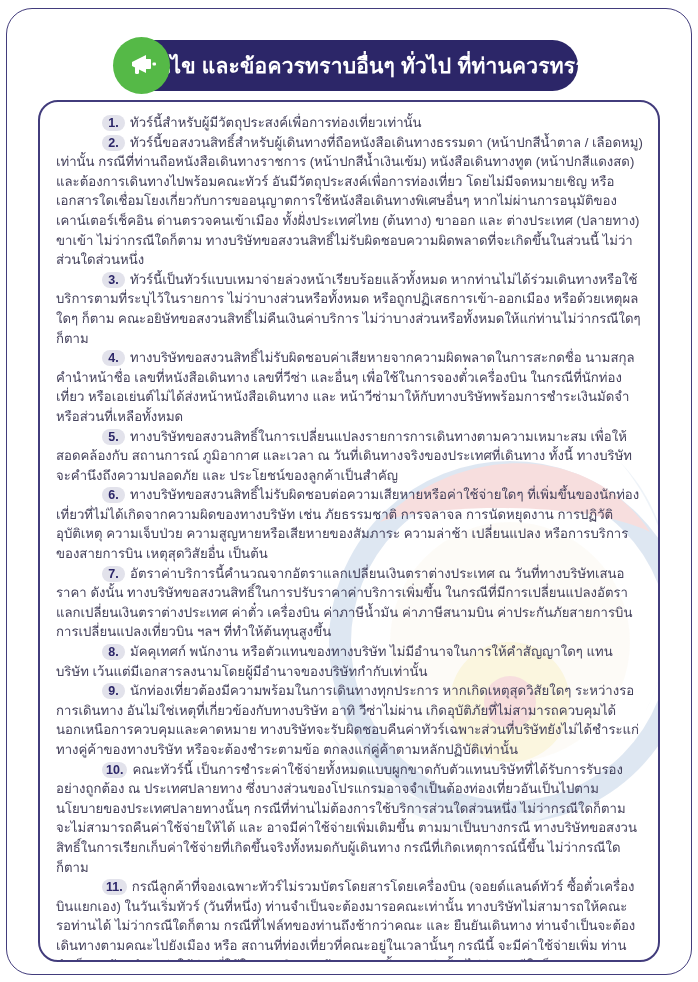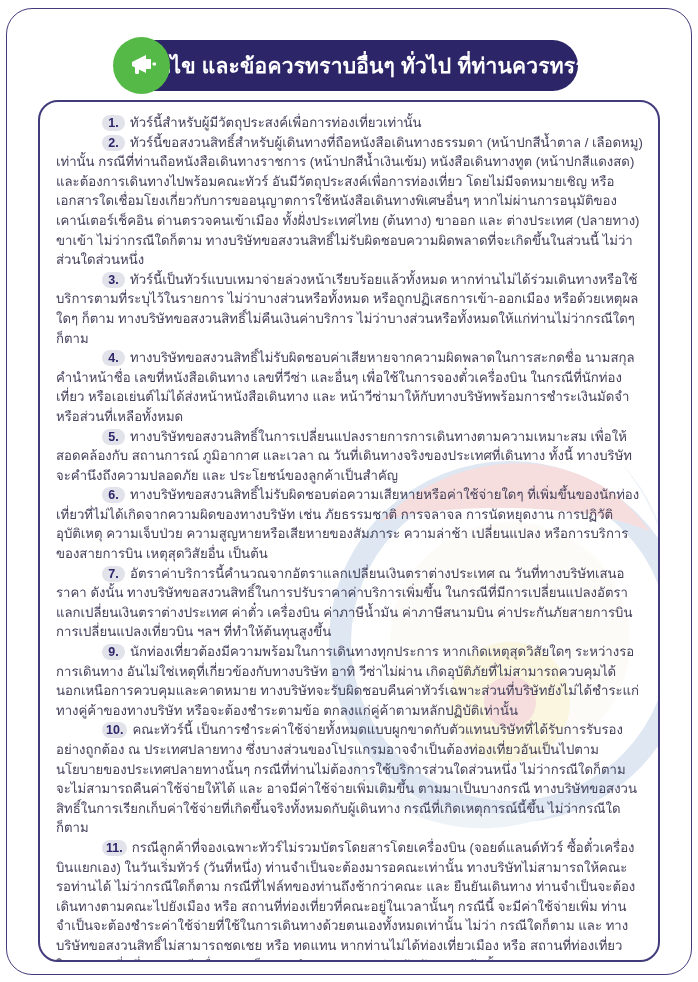--- a/index.html
+++ b/index.html
@@ -77,24 +77,25 @@
     <circle cx="250" cy="240" r="120" fill="#f4ead2"></circle>
     <path d="M120 120 C 200 40, 330 40, 390 130 C 330 100, 180 100, 120 120 Z" fill="#cf3b3b"></path>
     <circle cx="250" cy="300" r="60" fill="#e9c93c"></circle>
     <circle cx="250" cy="300" r="26" fill="#cf3b3b"></circle>
     <path d="M360 60 C 420 120, 430 230, 380 320 C 430 230, 420 130, 360 60 Z" fill="#9db8d8"></path>
     <path d="M70 330 C 120 400, 220 430, 320 400 C 230 450, 120 430, 70 330 Z" fill="#9db8d8"></path>
   </svg>
   <div class="terms-flow" id="terms-list">
       <p class="term-item"><span class="num-badge">1.</span><span>ทัวร์นี้สำหรับผู้มีวัตถุประสงค์เพื่อการท่องเที่ยวเท่านั้น</span></p>
       <p class="term-item"><span class="num-badge">2.</span><span>ทัวร์นี้ขอสงวนสิทธิ์สำหรับผู้เดินทางที่ถือหนังสือเดินทางธรรมดา (หน้าปกสีน้ำตาล / เลือดหมู) เท่านั้น กรณีที่ท่านถือหนังสือเดินทางราชการ (หน้าปกสีน้ำเงินเข้ม) หนังสือเดินทางทูต (หน้าปกสีแดงสด) และต้องการเดินทางไปพร้อมคณะทัวร์ อันมีวัตถุประสงค์เพื่อการท่องเที่ยว โดยไม่มีจดหมายเชิญ หรือ เอกสารใดเชื่อมโยงเกี่ยวกับการขออนุญาตการใช้หนังสือเดินทางพิเศษอื่นๆ หากไม่ผ่านการอนุมัติของเคาน์เตอร์เช็คอิน ด่านตรวจคนเข้าเมือง ทั้งฝั่งประเทศไทย (ต้นทาง) ขาออก และ ต่างประเทศ (ปลายทาง) ขาเข้า ไม่ว่ากรณีใดก็ตาม ทางบริษัทขอสงวนสิทธิ์ไม่รับผิดชอบความผิดพลาดที่จะเกิดขึ้นในส่วนนี้ ไม่ว่าส่วนใดส่วนหนึ่ง</span></p>
-      <p class="term-item"><span class="num-badge">3.</span><span>ทัวร์นี้เป็นทัวร์แบบเหมาจ่ายล่วงหน้าเรียบร้อยแล้วทั้งหมด หากท่านไม่ได้ร่วมเดินทางหรือใช้บริการตามที่ระบุไว้ในรายการ ไม่ว่าบางส่วนหรือทั้งหมด หรือถูกปฏิเสธการเข้า-ออกเมือง หรือด้วยเหตุผลใดๆ ก็ตาม ทางบริษัทขอสงวนสิทธิ์ไม่คืนเงินค่าบริการ ไม่ว่าบางส่วนหรือทั้งหมดให้แก่ท่านไม่ว่ากรณีใดๆ ก็ตาม</span></p>
+      <p class="term-item"><span class="num-badge">3.</span><span>ทัวร์นี้เป็นทัวร์แบบเหมาจ่ายล่วงหน้าเรียบร้อยแล้วทั้งหมด หากท่านไม่ได้ร่วมเดินทางหรือใช้บริการตามที่ระบุไว้ในรายการ ไม่ว่าบางส่วนหรือทั้งหมด หรือถูกปฏิเสธการเข้า-ออกเมือง หรือด้วยเหตุผลใดๆ ก็ตาม คณะอยิษัทขอสงวนสิทธิ์ไม่คืนเงินค่าบริการ ไม่ว่าบางส่วนหรือทั้งหมดให้แก่ท่านไม่ว่ากรณีใดๆ ก็ตาม</span></p>
       <p class="term-item"><span class="num-badge">4.</span><span>ทางบริษัทขอสงวนสิทธิ์ไม่รับผิดชอบค่าเสียหายจากความผิดพลาดในการสะกดชื่อ นามสกุล คำนำหน้าชื่อ เลขที่หนังสือเดินทาง เลขที่วีซ่า และอื่นๆ เพื่อใช้ในการจองตั๋วเครื่องบิน ในกรณีที่นักท่องเที่ยว หรือเอเย่นต์ไม่ได้ส่งหน้าหนังสือเดินทาง และ หน้าวีซ่ามาให้กับทางบริษัทพร้อมการชำระเงินมัดจำหรือส่วนที่เหลือทั้งหมด</span></p>
       <p class="term-item"><span class="num-badge">5.</span><span>ทางบริษัทขอสงวนสิทธิ์ในการเปลี่ยนแปลงรายการการเดินทางตามความเหมาะสม เพื่อให้สอดคล้องกับ สถานการณ์ ภูมิอากาศ และเวลา ณ วันที่เดินทางจริงของประเทศที่เดินทาง ทั้งนี้ ทางบริษัทจะคำนึงถึงความปลอดภัย และ ประโยชน์ของลูกค้าเป็นสำคัญ</span></p>
       <p class="term-item"><span class="num-badge">6.</span><span>ทางบริษัทขอสงวนสิทธิ์ไม่รับผิดชอบต่อความเสียหายหรือค่าใช้จ่ายใดๆ ที่เพิ่มขึ้นของนักท่องเที่ยวที่ไม่ได้เกิดจากความผิดของทางบริษัท เช่น ภัยธรรมชาติ การจลาจล การนัดหยุดงาน การปฏิวัติ อุบัติเหตุ ความเจ็บป่วย ความสูญหายหรือเสียหายของสัมภาระ ความล่าช้า เปลี่ยนแปลง หรือการบริการของสายการบิน เหตุสุดวิสัยอื่น เป็นต้น</span></p>
       <p class="term-item"><span class="num-badge">7.</span><span>อัตราค่าบริการนี้คำนวณจากอัตราแลกเปลี่ยนเงินตราต่างประเทศ ณ วันที่ทางบริษัทเสนอราคา ดังนั้น ทางบริษัทขอสงวนสิทธิ์ในการปรับราคาค่าบริการเพิ่มขึ้น ในกรณีที่มีการเปลี่ยนแปลงอัตราแลกเปลี่ยนเงินตราต่างประเทศ ค่าตั๋ว เครื่องบิน ค่าภาษีน้ำมัน ค่าภาษีสนามบิน ค่าประกันภัยสายการบิน การเปลี่ยนแปลงเที่ยวบิน ฯลฯ ที่ทำให้ต้นทุนสูงขึ้น</span></p>
+      <p class="term-item"><span class="num-badge">8.</span><span>มัคคุเทศก์ พนักงาน หรือตัวแทนของทางบริษัท ไม่มีอำนาจในการให้คำสัญญาใดๆ แทนบริษัท เว้นแต่มีเอกสารลงนามโดยผู้มีอำนาจของบริษัทกำกับเท่านั้น</span></p>
       <p class="term-item"><span class="num-badge">9.</span><span>นักท่องเที่ยวต้องมีความพร้อมในการเดินทางทุกประการ หากเกิดเหตุสุดวิสัยใดๆ ระหว่างรอการเดินทาง อันไม่ใช่เหตุที่เกี่ยวข้องกับทางบริษัท อาทิ วีซ่าไม่ผ่าน เกิดอุบัติภัยที่ไม่สามารถควบคุมได้ นอกเหนือการควบคุมและคาดหมาย ทางบริษัทจะรับผิดชอบคืนค่าทัวร์เฉพาะส่วนที่บริษัทยังไม่ได้ชำระแก่ทางคู่ค้าของทางบริษัท หรือจะต้องชำระตามข้อ ตกลงแก่คู่ค้าตามหลักปฏิบัติเท่านั้น</span></p>
       <p class="term-item"><span class="num-badge">10.</span><span>คณะทัวร์นี้ เป็นการชำระค่าใช้จ่ายทั้งหมดแบบผูกขาดกับตัวแทนบริษัทที่ได้รับการรับรองอย่างถูกต้อง ณ ประเทศปลายทาง ซึ่งบางส่วนของโปรแกรมอาจจำเป็นต้องท่องเที่ยวอันเป็นไปตามนโยบายของประเทศปลายทางนั้นๆ กรณีที่ท่านไม่ต้องการใช้บริการส่วนใดส่วนหนึ่ง ไม่ว่ากรณีใดก็ตาม จะไม่สามารถคืนค่าใช้จ่ายให้ได้ และ อาจมีค่าใช้จ่ายเพิ่มเติมขึ้น ตามมาเป็นบางกรณี ทางบริษัทขอสงวนสิทธิ์ในการเรียกเก็บค่าใช้จ่ายที่เกิดขึ้นจริงทั้งหมดกับผู้เดินทาง กรณีที่เกิดเหตุการณ์นี้ขึ้น ไม่ว่ากรณีใดก็ตาม</span></p>
       <p class="term-item"><span class="num-badge">11.</span><span>กรณีลูกค้าที่จองเฉพาะทัวร์ไม่รวมบัตรโดยสารโดยเครื่องบิน (จอยด์แลนด์ทัวร์ ซื้อตั๋วเครื่องบินแยกเอง) ในวันเริ่มทัวร์ (วันที่หนึ่ง) ท่านจำเป็นจะต้องมารอคณะเท่านั้น ทางบริษัทไม่สามารถให้คณะ รอท่านได้ ไม่ว่ากรณีใดก็ตาม กรณีที่ไฟล์ทของท่านถึงช้ากว่าคณะ และ ยืนยันเดินทาง ท่านจำเป็นจะต้องเดินทางตามคณะไปยังเมือง หรือ สถานที่ท่องเที่ยวที่คณะอยู่ในเวลานั้นๆ กรณีนี้ จะมีค่าใช้จ่ายเพิ่ม ท่านจำเป็นจะต้องชำระค่าใช้จ่ายที่ใช้ในการเดินทางด้วยตนเองทั้งหมดเท่านั้น ไม่ว่า กรณีใดก็ตาม และ ทางบริษัทขอสงวนสิทธิ์ไม่สามารถชดเชย หรือ ทดแทน หากท่านไม่ได้ท่องเที่ยวเมือง หรือ สถานที่ท่องเที่ยวใดๆ สถานที่หนึ่ง ทุกกรณี เนื่องจากเป็นการชำระแบบเหมาจ่ายกับตัวแทนแล้วทั้งหมด</span></p>
     </div>
 </div>
 
 <div class="bottom-strip"></div>
 
 </body></html>

